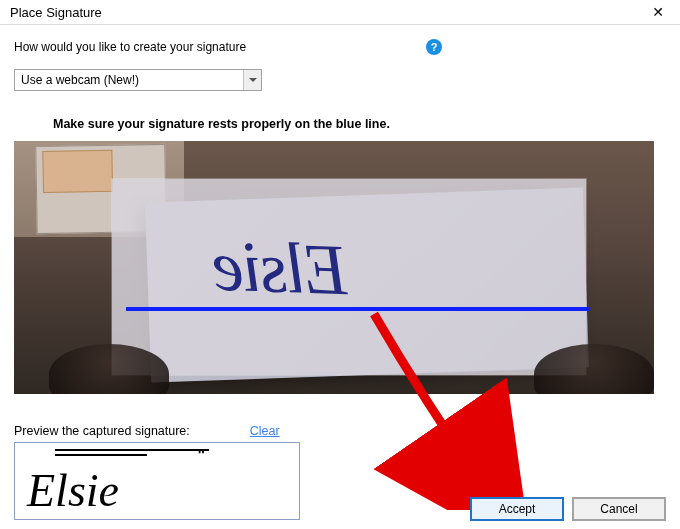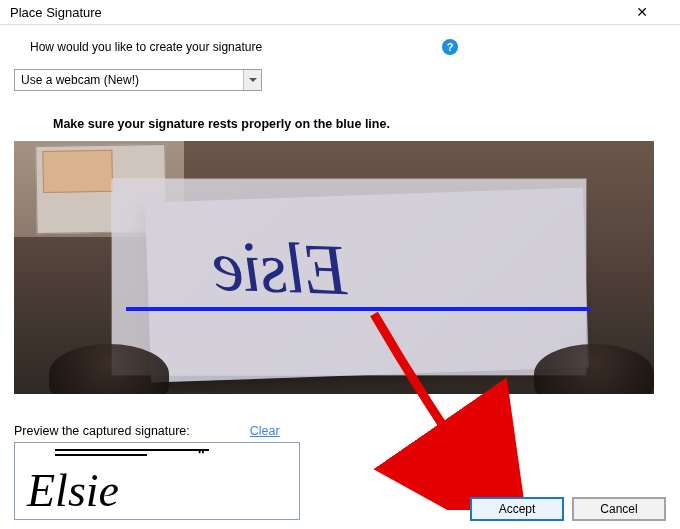--- a/index.html
+++ b/index.html
@@ -10,33 +10,33 @@
     font-family: "Segoe UI", Tahoma, sans-serif;
     font-size: 12px;
     background: #fff;
     color: #000;
     position: relative;
   }
   .titlebar {
     display: flex;
     justify-content: space-between;
     align-items: center;
-    padding: 4px 24px 4px 10px;
+    padding: 4px 8px 4px 10px;
     border-bottom: 1px solid #ddd;
   }
   .titlebar-title { font-size: 13px; }
   .close-btn {
     font-size: 14px;
     font-family: Arial, sans-serif;
     width: 28px;
     text-align: center;
     cursor: pointer;
   }
   .content { padding: 8px 14px; }
-  .row1 { display: flex; align-items: center; margin-top: 6px; margin-left: 16px; }
+  .row1 { display: flex; align-items: center; margin-top: 6px; }
   .prompt { flex: 0 0 auto; }
   .help-icon {
     margin-left: 180px;
     width: 16px; height: 16px;
     border-radius: 50%;
     background: #1a8fe3;
     color: #fff;
     font-size: 11px;
     font-weight: bold;
     display: flex; align-items: center; justify-content: center;

